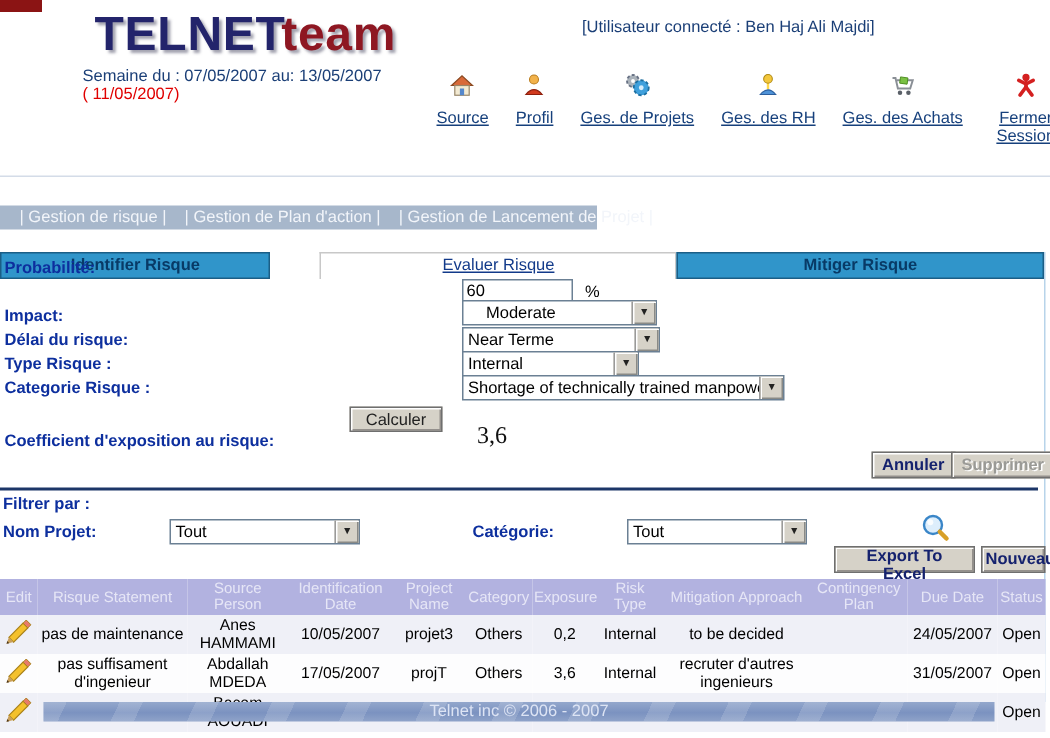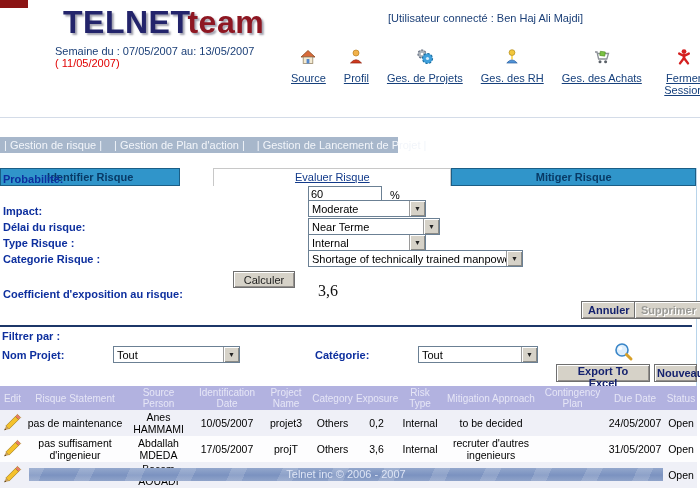--- a/index.html
+++ b/index.html
@@ -21,21 +21,21 @@
   .nav-item{display:flex;flex-direction:column;align-items:center;margin:0 9px;cursor:pointer;}
   .nav-item svg{width:18px;height:18px;}
   .nav-label{margin-top:4px;color:#16407c;text-decoration:underline;text-align:center;
              white-space:nowrap;line-height:12px;}
   .nav-label.wrap{white-space:normal;width:48px;}
 
   #hdr-sep{left:0;top:117px;width:700px;height:1px;background:#d4dce8;}
 
   
   #menubar{left:0;top:137px;width:398px;height:16px;background:#a7b7cb;color:#f2f5fa;
-           display:flex;align-items:center;gap:12px;padding-left:4px;box-sizing:border-box;}
+           display:flex;align-items:center;gap:12px;padding-left:13px;box-sizing:border-box;}
   .menubar-item{white-space:nowrap;cursor:pointer;}
 
   
   #tabs{left:0;top:168px;width:696px;height:18px;display:flex;}
   .tab{box-sizing:border-box;height:18px;line-height:17px;text-align:center;
        font-weight:bold;color:#083a66;background:#3095ca;border:1px solid #1b5e86;cursor:pointer;}
   .tab.active{background:#fff;border:1px solid #c8c8c8;border-bottom:none;font-weight:normal;}
   .tab.active span{color:#123a8a;text-decoration:underline;}
   #content-right-border{left:696px;top:168px;width:1px;height:300px;background:#b8d4ea;}
 
@@ -164,21 +164,21 @@
     <div class="tab active" style="width:244px;margin-left:33px;"><span>Evaluer Risque</span></div>
     <div class="tab" style="width:251px;">Mitiger Risque</div>
   </div>
   <div class="abs" id="content-right-border"></div>
 
   <div class="abs flabel" style="left:3px;top:173px;">Probabilité:</div>
   <input class="abs" id="prob-input" value="60" style="">
   <div class="abs" style="left:390px;top:189px;">%</div>
 
   <div class="abs flabel" style="left:3px;top:205px;">Impact:</div>
-  <div class="abs sel" style="left:308px;top:200px;width:118px;">
+  <div class="abs sel" style="left:308px;top:200px;width:130px;padding-left:12px;">
     <span class="sel-text">Moderate</span>
       <span class="sel-btn">▼</span>
   </div>
 
   <div class="abs flabel" style="left:3px;top:221px;">Délai du risque:</div>
   <div class="abs sel" style="left:308px;top:218px;width:132px;">
     <span class="sel-text">Near Terme</span>
       <span class="sel-btn">▼</span>
   </div>
 

